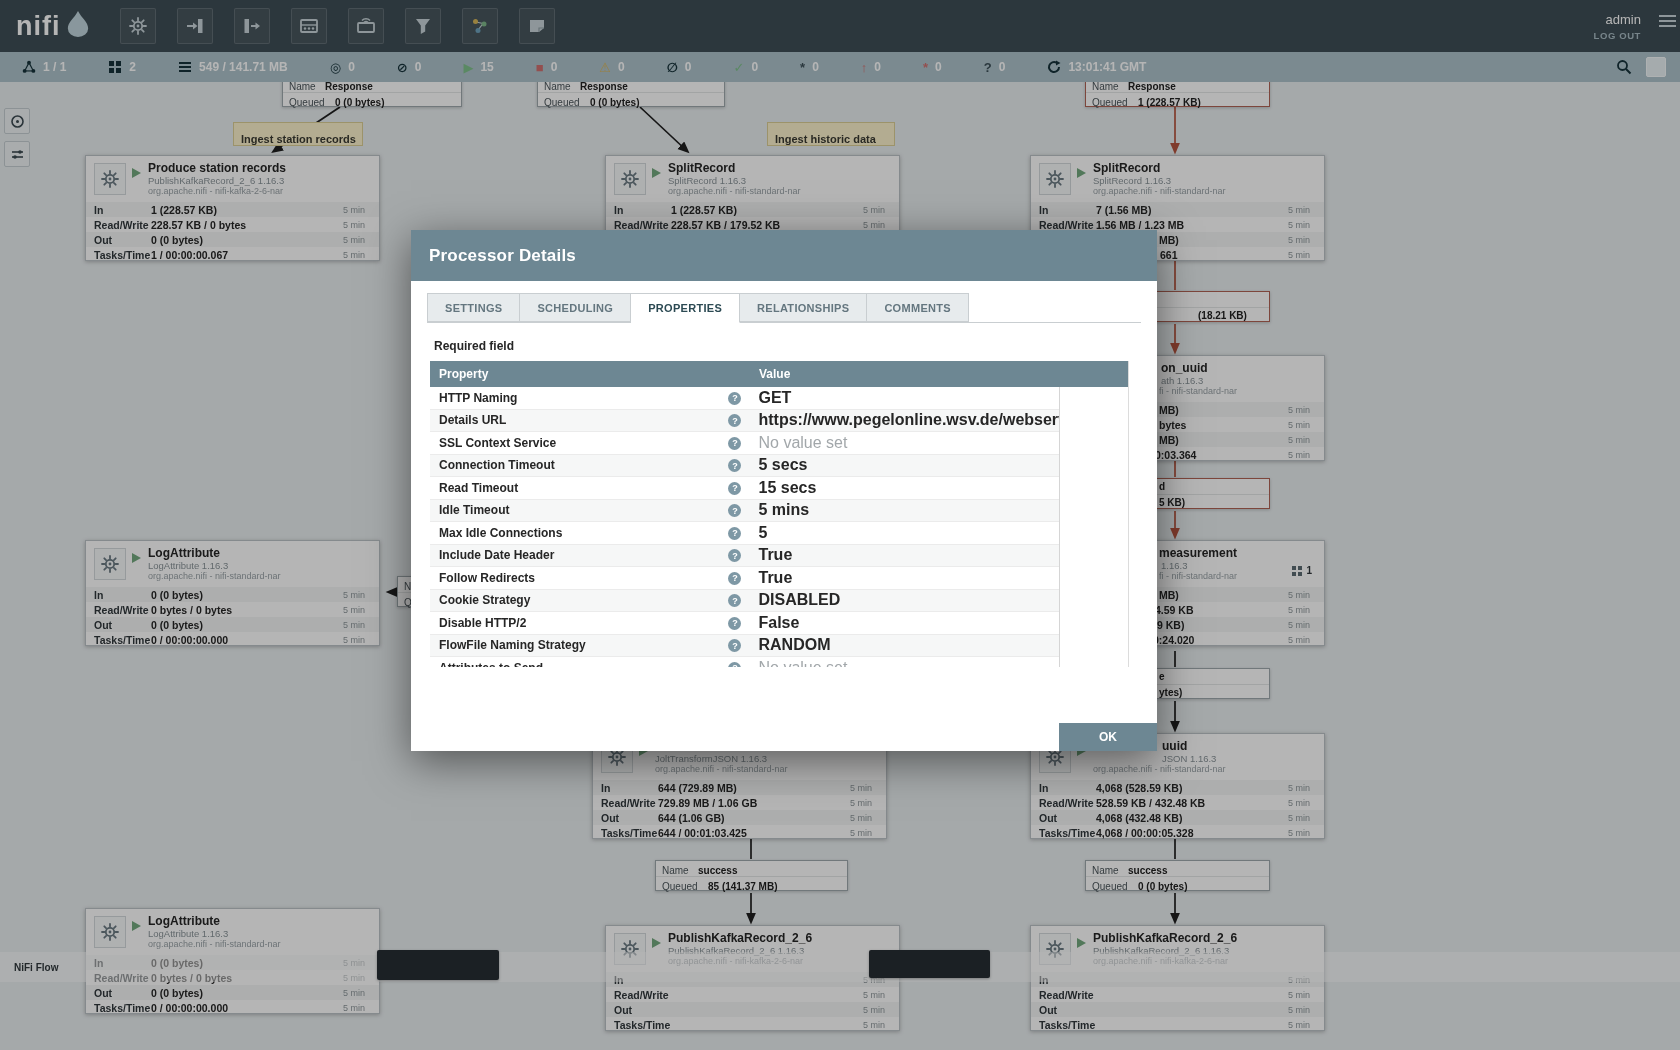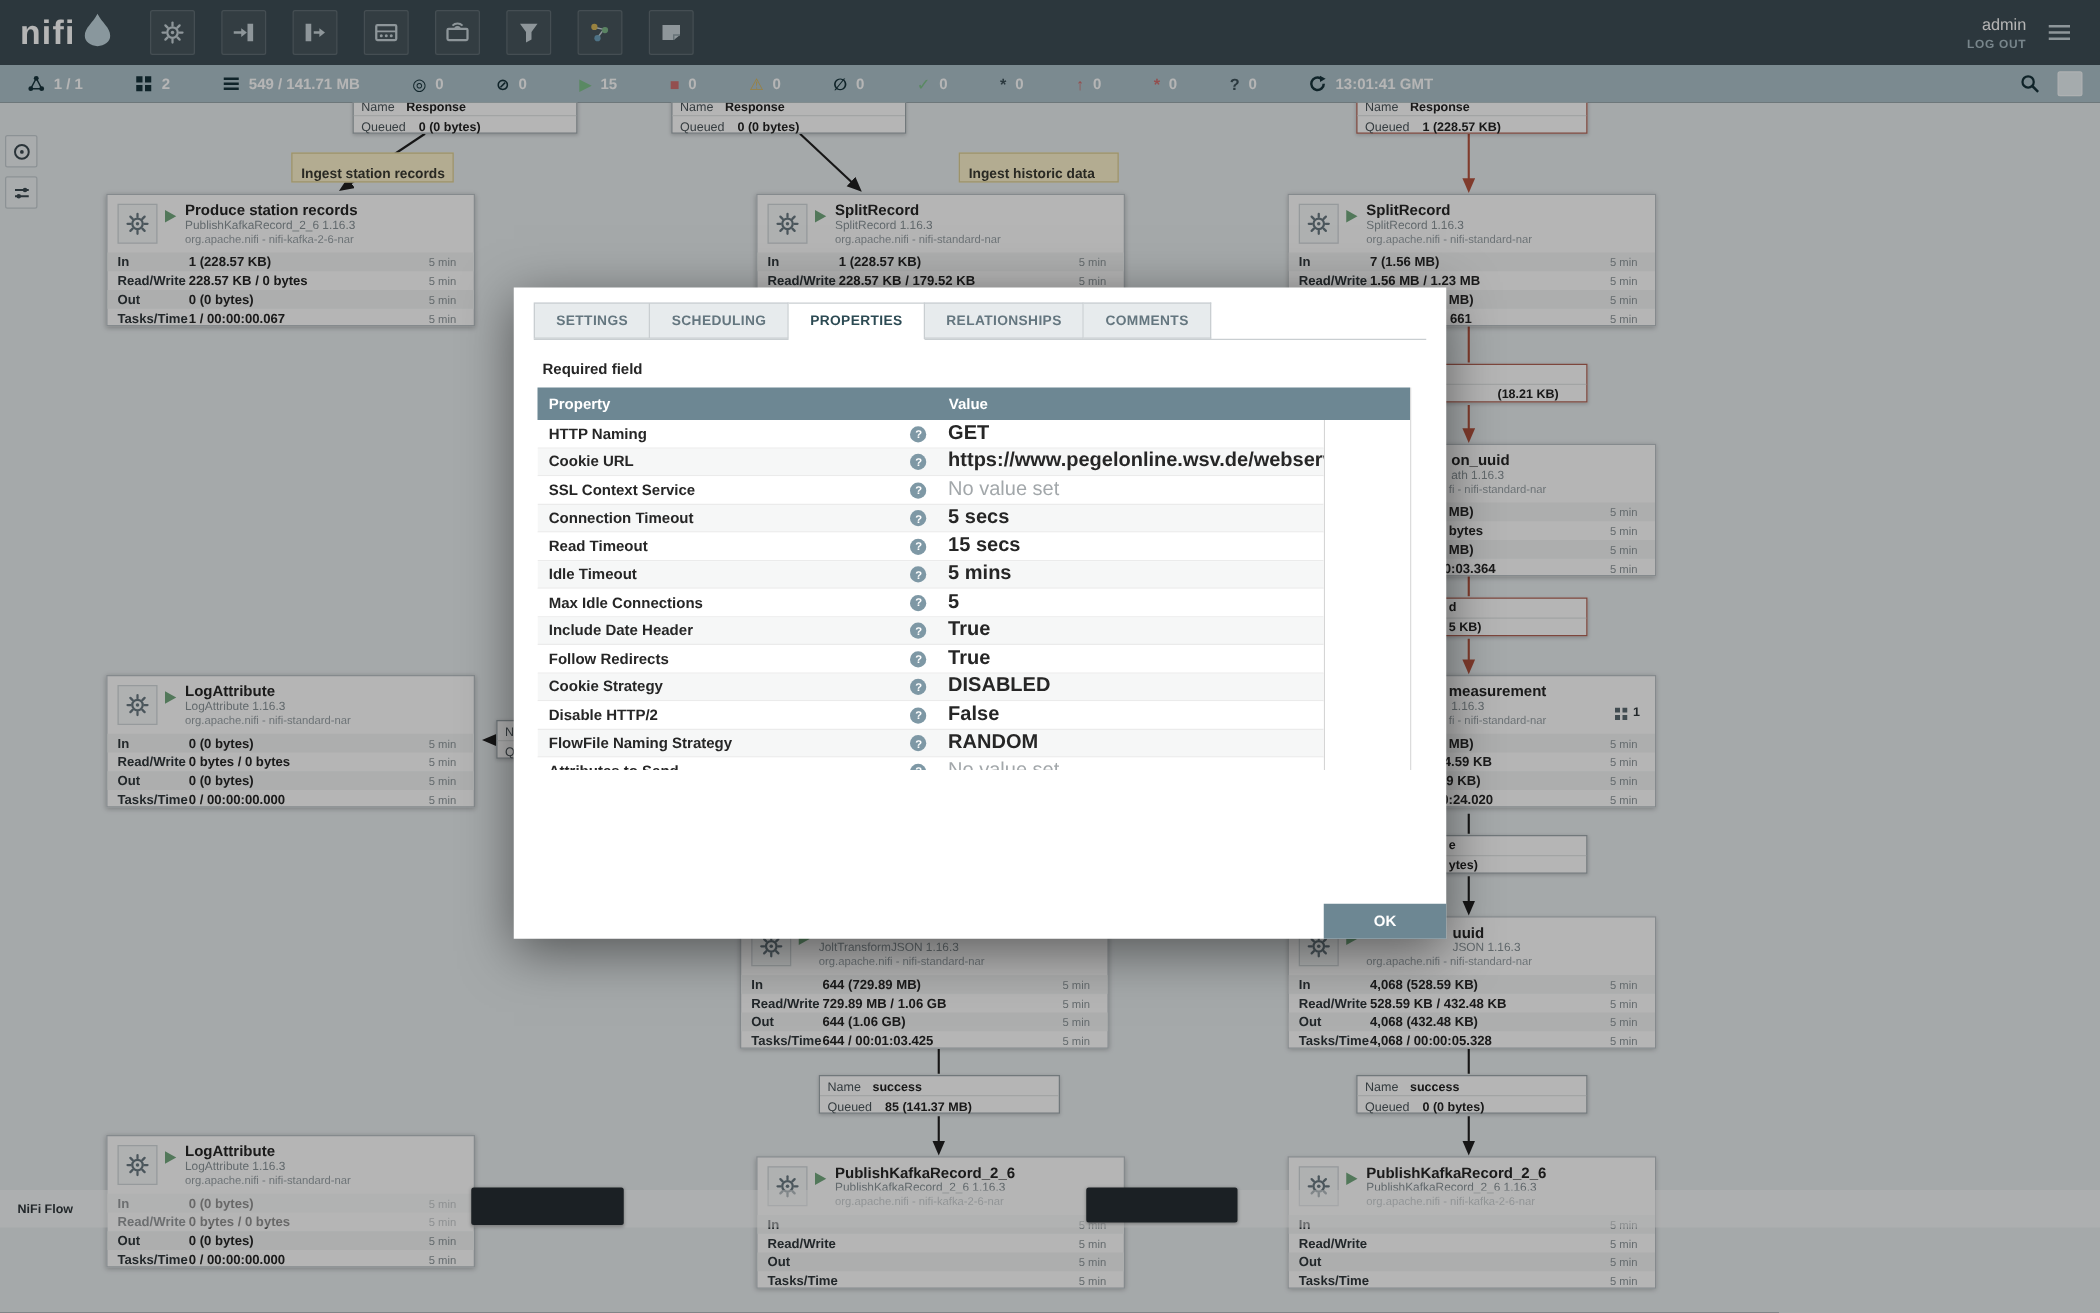--- a/index.html
+++ b/index.html
@@ -8,21 +8,21 @@
 #stage{position:absolute;left:0;top:0;width:1680px;height:1050px}
 
 
 #hdr{position:absolute;left:0;top:0;right:0;height:52px;background:#3f4e56;display:flex;align-items:center;z-index:10}
 #logo{display:flex;align-items:center;margin-left:16px;gap:5px}
 #logo .nm{color:#fff;font-size:27px;font-weight:700;letter-spacing:1px;line-height:1}
 #tbar{display:flex;gap:21px;margin-left:30px}
 .tbtn{width:36px;height:36px;border:1px solid rgba(255,255,255,.14);background:rgba(255,255,255,.05);
   border-radius:2px;display:flex;align-items:center;justify-content:center;cursor:pointer}
 .tbtn svg{width:20px;height:20px}
-#hdr-right{margin-left:auto;display:flex;align-items:center;gap:18px;padding-right:24px}
+#hdr-right{margin-left:auto;display:flex;align-items:flex-start;gap:18px;padding-right:4px}
 #acct{text-align:right}
 #acct .usr{color:#fff;font-size:13px}
 #acct .lo{color:#a9bcc4;font-size:9.5px;font-weight:700;letter-spacing:.6px;margin-top:3px;cursor:pointer}
 #burger{cursor:pointer}
 #burger span{display:block;width:17px;height:2px;background:#c9d4d9;margin:3px 0}
 
 
 #sbar{position:absolute;left:0;top:52px;right:0;height:30px;background:#aec3cb;display:flex;
   align-items:center;gap:42px;padding:0 14px 0 22px;z-index:10}
 .st-item{display:flex;align-items:center;gap:7px;flex:0 0 auto}
@@ -876,20 +876,23 @@
     </div>
     <div id="cdark">
         <div class="darkbox" style="left: 377px; top: 868px; width: 122px; height: 30px;"></div>
         <div class="darkbox" style="left: 869px; top: 868px; width: 121px; height: 28px;"></div>
       </div>
   </div>
 
   <div id="dim"></div>
 
   <div id="dlg">
+    <div id="dlg-head">
+      <h1>Processor Details</h1>
+    </div>
     <div id="tabs">
         <div class="tab">SETTINGS</div>
         <div class="tab">SCHEDULING</div>
         <div class="tab active">PROPERTIES</div>
         <div class="tab">RELATIONSHIPS</div>
         <div class="tab">COMMENTS</div>
       </div>
     <div id="req">Required field</div>
     <div id="ptable">
       <div id="pt-head">
@@ -899,21 +902,21 @@
       <div id="pt-body">
           <div class="pt-row">
             <div class="pt-name">
               <span class="pn-text">HTTP Naming</span>
               <span class="help">?</span>
             </div>
             <div class="pt-val">GET</div>
           </div>
           <div class="pt-row shade">
             <div class="pt-name">
-              <span class="pn-text">Cookie URL</span>
+              <span class="pn-text">Details URL</span>
               <span class="help">?</span>
             </div>
             <div class="pt-val">https://www.pegelonline.wsv.de/webservices/rest-api/v2/s...</div>
           </div>
           <div class="pt-row">
             <div class="pt-name">
               <span class="pn-text">SSL Context Service</span>
               <span class="help">?</span>
             </div>
             <div class="pt-val unset">No value set</div>

